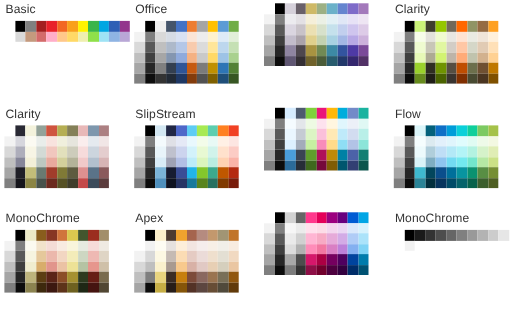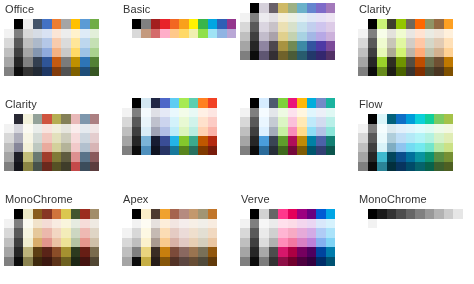--- a/index.html
+++ b/index.html
@@ -26,20 +26,49 @@
     width:max-content;
     line-height:0;font-size:0;
   }
   .swatch-cell{width:9.5px;height:9.5px;display:block;}
 </style>
 </head>
 <body style="background: rgb(255, 255, 255);">
 
 <div id="board">
     <div class="panel">
+      <div class="panel-label" style="color: rgb(51, 51, 51);">Basic</div>
+      <div class="swatch-grid" style="grid-template-columns: repeat(12, 9.5px);">
+        <span class="swatch-cell" style="width: 9.5px; height: 9.5px; background: rgb(255, 255, 255);"></span>
+        <span class="swatch-cell" style="width: 9.5px; height: 9.5px; background: rgb(0, 0, 0);"></span>
+        <span class="swatch-cell" style="width: 9.5px; height: 9.5px; background: rgb(128, 128, 128);"></span>
+        <span class="swatch-cell" style="width: 9.5px; height: 9.5px; background: rgb(163, 31, 31);"></span>
+        <span class="swatch-cell" style="width: 9.5px; height: 9.5px; background: rgb(232, 34, 42);"></span>
+        <span class="swatch-cell" style="width: 9.5px; height: 9.5px; background: rgb(242, 103, 34);"></span>
+        <span class="swatch-cell" style="width: 9.5px; height: 9.5px; background: rgb(249, 160, 27);"></span>
+        <span class="swatch-cell" style="width: 9.5px; height: 9.5px; background: rgb(255, 242, 0);"></span>
+        <span class="swatch-cell" style="width: 9.5px; height: 9.5px; background: rgb(57, 181, 74);"></span>
+        <span class="swatch-cell" style="width: 9.5px; height: 9.5px; background: rgb(0, 166, 226);"></span>
+        <span class="swatch-cell" style="width: 9.5px; height: 9.5px; background: rgb(46, 95, 181);"></span>
+        <span class="swatch-cell" style="width: 9.5px; height: 9.5px; background: rgb(147, 53, 140);"></span>
+        <span class="swatch-cell" style="width: 9.5px; height: 9.5px; background: rgb(255, 255, 255);"></span>
+        <span class="swatch-cell" style="width: 9.5px; height: 9.5px; background: rgb(217, 217, 217);"></span>
+        <span class="swatch-cell" style="width: 9.5px; height: 9.5px; background: rgb(196, 154, 126);"></span>
+        <span class="swatch-cell" style="width: 9.5px; height: 9.5px; background: rgb(212, 107, 107);"></span>
+        <span class="swatch-cell" style="width: 9.5px; height: 9.5px; background: rgb(255, 174, 201);"></span>
+        <span class="swatch-cell" style="width: 9.5px; height: 9.5px; background: rgb(255, 200, 138);"></span>
+        <span class="swatch-cell" style="width: 9.5px; height: 9.5px; background: rgb(255, 217, 102);"></span>
+        <span class="swatch-cell" style="width: 9.5px; height: 9.5px; background: rgb(239, 239, 176);"></span>
+        <span class="swatch-cell" style="width: 9.5px; height: 9.5px; background: rgb(143, 224, 74);"></span>
+        <span class="swatch-cell" style="width: 9.5px; height: 9.5px; background: rgb(159, 227, 245);"></span>
+        <span class="swatch-cell" style="width: 9.5px; height: 9.5px; background: rgb(143, 180, 227);"></span>
+        <span class="swatch-cell" style="width: 9.5px; height: 9.5px; background: rgb(185, 167, 214);"></span>
+      </div>
+    </div>
+    <div class="panel">
       <div class="panel-label" style="color: rgb(51, 51, 51);">Office</div>
       <div class="swatch-grid" style="grid-template-columns: repeat(10, 9.5px);">
         <span class="swatch-cell" style="width: 9.5px; height: 9.5px; background: rgb(255, 255, 255);"></span>
         <span class="swatch-cell" style="width: 9.5px; height: 9.5px; background: rgb(0, 0, 0);"></span>
         <span class="swatch-cell" style="width: 9.5px; height: 9.5px; background: rgb(238, 238, 238);"></span>
         <span class="swatch-cell" style="width: 9.5px; height: 9.5px; background: rgb(68, 84, 106);"></span>
         <span class="swatch-cell" style="width: 9.5px; height: 9.5px; background: rgb(68, 114, 196);"></span>
         <span class="swatch-cell" style="width: 9.5px; height: 9.5px; background: rgb(237, 125, 49);"></span>
         <span class="swatch-cell" style="width: 9.5px; height: 9.5px; background: rgb(165, 165, 165);"></span>
         <span class="swatch-cell" style="width: 9.5px; height: 9.5px; background: rgb(255, 192, 0);"></span>
@@ -91,49 +120,20 @@
         <span class="swatch-cell" style="width: 9.5px; height: 9.5px; background: rgb(34, 42, 53);"></span>
         <span class="swatch-cell" style="width: 9.5px; height: 9.5px; background: rgb(31, 56, 100);"></span>
         <span class="swatch-cell" style="width: 9.5px; height: 9.5px; background: rgb(131, 60, 12);"></span>
         <span class="swatch-cell" style="width: 9.5px; height: 9.5px; background: rgb(82, 82, 82);"></span>
         <span class="swatch-cell" style="width: 9.5px; height: 9.5px; background: rgb(127, 96, 0);"></span>
         <span class="swatch-cell" style="width: 9.5px; height: 9.5px; background: rgb(31, 78, 121);"></span>
         <span class="swatch-cell" style="width: 9.5px; height: 9.5px; background: rgb(55, 86, 35);"></span>
       </div>
     </div>
     <div class="panel">
-      <div class="panel-label" style="color: rgb(51, 51, 51);">Basic</div>
-      <div class="swatch-grid" style="grid-template-columns: repeat(12, 9.5px);">
-        <span class="swatch-cell" style="width: 9.5px; height: 9.5px; background: rgb(255, 255, 255);"></span>
-        <span class="swatch-cell" style="width: 9.5px; height: 9.5px; background: rgb(0, 0, 0);"></span>
-        <span class="swatch-cell" style="width: 9.5px; height: 9.5px; background: rgb(128, 128, 128);"></span>
-        <span class="swatch-cell" style="width: 9.5px; height: 9.5px; background: rgb(163, 31, 31);"></span>
-        <span class="swatch-cell" style="width: 9.5px; height: 9.5px; background: rgb(232, 34, 42);"></span>
-        <span class="swatch-cell" style="width: 9.5px; height: 9.5px; background: rgb(242, 103, 34);"></span>
-        <span class="swatch-cell" style="width: 9.5px; height: 9.5px; background: rgb(249, 160, 27);"></span>
-        <span class="swatch-cell" style="width: 9.5px; height: 9.5px; background: rgb(255, 242, 0);"></span>
-        <span class="swatch-cell" style="width: 9.5px; height: 9.5px; background: rgb(57, 181, 74);"></span>
-        <span class="swatch-cell" style="width: 9.5px; height: 9.5px; background: rgb(0, 166, 226);"></span>
-        <span class="swatch-cell" style="width: 9.5px; height: 9.5px; background: rgb(46, 95, 181);"></span>
-        <span class="swatch-cell" style="width: 9.5px; height: 9.5px; background: rgb(147, 53, 140);"></span>
-        <span class="swatch-cell" style="width: 9.5px; height: 9.5px; background: rgb(255, 255, 255);"></span>
-        <span class="swatch-cell" style="width: 9.5px; height: 9.5px; background: rgb(217, 217, 217);"></span>
-        <span class="swatch-cell" style="width: 9.5px; height: 9.5px; background: rgb(196, 154, 126);"></span>
-        <span class="swatch-cell" style="width: 9.5px; height: 9.5px; background: rgb(212, 107, 107);"></span>
-        <span class="swatch-cell" style="width: 9.5px; height: 9.5px; background: rgb(255, 174, 201);"></span>
-        <span class="swatch-cell" style="width: 9.5px; height: 9.5px; background: rgb(255, 200, 138);"></span>
-        <span class="swatch-cell" style="width: 9.5px; height: 9.5px; background: rgb(255, 217, 102);"></span>
-        <span class="swatch-cell" style="width: 9.5px; height: 9.5px; background: rgb(239, 239, 176);"></span>
-        <span class="swatch-cell" style="width: 9.5px; height: 9.5px; background: rgb(143, 224, 74);"></span>
-        <span class="swatch-cell" style="width: 9.5px; height: 9.5px; background: rgb(159, 227, 245);"></span>
-        <span class="swatch-cell" style="width: 9.5px; height: 9.5px; background: rgb(143, 180, 227);"></span>
-        <span class="swatch-cell" style="width: 9.5px; height: 9.5px; background: rgb(185, 167, 214);"></span>
-      </div>
-    </div>
-    <div class="panel">
       <div class="swatch-grid" style="grid-template-columns: repeat(10, 9.5px);">
         <span class="swatch-cell" style="width: 9.5px; height: 9.5px; background: rgb(255, 255, 255);"></span>
         <span class="swatch-cell" style="width: 9.5px; height: 9.5px; background: rgb(0, 0, 0);"></span>
         <span class="swatch-cell" style="width: 9.5px; height: 9.5px; background: rgb(213, 208, 218);"></span>
         <span class="swatch-cell" style="width: 9.5px; height: 9.5px; background: rgb(105, 96, 105);"></span>
         <span class="swatch-cell" style="width: 9.5px; height: 9.5px; background: rgb(206, 185, 102);"></span>
         <span class="swatch-cell" style="width: 9.5px; height: 9.5px; background: rgb(156, 176, 132);"></span>
         <span class="swatch-cell" style="width: 9.5px; height: 9.5px; background: rgb(107, 177, 201);"></span>
         <span class="swatch-cell" style="width: 9.5px; height: 9.5px; background: rgb(101, 133, 207);"></span>
         <span class="swatch-cell" style="width: 9.5px; height: 9.5px; background: rgb(126, 107, 201);"></span>
@@ -314,20 +314,21 @@
         <span class="swatch-cell" style="width: 9.5px; height: 9.5px; background: rgb(71, 82, 75);"></span>
         <span class="swatch-cell" style="width: 9.5px; height: 9.5px; background: rgb(107, 41, 29);"></span>
         <span class="swatch-cell" style="width: 9.5px; height: 9.5px; background: rgb(86, 81, 36);"></span>
         <span class="swatch-cell" style="width: 9.5px; height: 9.5px; background: rgb(63, 61, 42);"></span>
         <span class="swatch-cell" style="width: 9.5px; height: 9.5px; background: rgb(196, 74, 74);"></span>
         <span class="swatch-cell" style="width: 9.5px; height: 9.5px; background: rgb(60, 76, 91);"></span>
         <span class="swatch-cell" style="width: 9.5px; height: 9.5px; background: rgb(92, 60, 61);"></span>
       </div>
     </div>
     <div class="panel">
+      <div class="panel-label" style="color: rgb(51, 51, 51);">SlipStream</div>
       <div class="swatch-grid" style="grid-template-columns: repeat(10, 9.5px);">
         <span class="swatch-cell" style="width: 9.5px; height: 9.5px; background: rgb(255, 255, 255);"></span>
         <span class="swatch-cell" style="width: 9.5px; height: 9.5px; background: rgb(0, 0, 0);"></span>
         <span class="swatch-cell" style="width: 9.5px; height: 9.5px; background: rgb(211, 231, 242);"></span>
         <span class="swatch-cell" style="width: 9.5px; height: 9.5px; background: rgb(33, 39, 69);"></span>
         <span class="swatch-cell" style="width: 9.5px; height: 9.5px; background: rgb(78, 103, 200);"></span>
         <span class="swatch-cell" style="width: 9.5px; height: 9.5px; background: rgb(94, 204, 243);"></span>
         <span class="swatch-cell" style="width: 9.5px; height: 9.5px; background: rgb(167, 234, 82);"></span>
         <span class="swatch-cell" style="width: 9.5px; height: 9.5px; background: rgb(93, 206, 175);"></span>
         <span class="swatch-cell" style="width: 9.5px; height: 9.5px; background: rgb(255, 128, 33);"></span>
@@ -637,21 +638,20 @@
         <span class="swatch-cell" style="width: 9.5px; height: 9.5px; background: rgb(39, 29, 24);"></span>
         <span class="swatch-cell" style="width: 9.5px; height: 9.5px; background: rgb(133, 85, 9);"></span>
         <span class="swatch-cell" style="width: 9.5px; height: 9.5px; background: rgb(83, 50, 38);"></span>
         <span class="swatch-cell" style="width: 9.5px; height: 9.5px; background: rgb(92, 70, 64);"></span>
         <span class="swatch-cell" style="width: 9.5px; height: 9.5px; background: rgb(103, 77, 53);"></span>
         <span class="swatch-cell" style="width: 9.5px; height: 9.5px; background: rgb(80, 74, 59);"></span>
         <span class="swatch-cell" style="width: 9.5px; height: 9.5px; background: rgb(97, 58, 10);"></span>
       </div>
     </div>
     <div class="panel">
-      <div class="panel-label" style="color: rgb(51, 51, 51);">Verve</div>
       <div class="swatch-grid" style="grid-template-columns: repeat(10, 9.5px);">
         <span class="swatch-cell" style="width: 9.5px; height: 9.5px; background: rgb(255, 255, 255);"></span>
         <span class="swatch-cell" style="width: 9.5px; height: 9.5px; background: rgb(0, 0, 0);"></span>
         <span class="swatch-cell" style="width: 9.5px; height: 9.5px; background: rgb(210, 210, 210);"></span>
         <span class="swatch-cell" style="width: 9.5px; height: 9.5px; background: rgb(102, 102, 102);"></span>
         <span class="swatch-cell" style="width: 9.5px; height: 9.5px; background: rgb(255, 56, 140);"></span>
         <span class="swatch-cell" style="width: 9.5px; height: 9.5px; background: rgb(228, 0, 89);"></span>
         <span class="swatch-cell" style="width: 9.5px; height: 9.5px; background: rgb(156, 0, 127);"></span>
         <span class="swatch-cell" style="width: 9.5px; height: 9.5px; background: rgb(104, 0, 127);"></span>
         <span class="swatch-cell" style="width: 9.5px; height: 9.5px; background: rgb(0, 91, 211);"></span>

